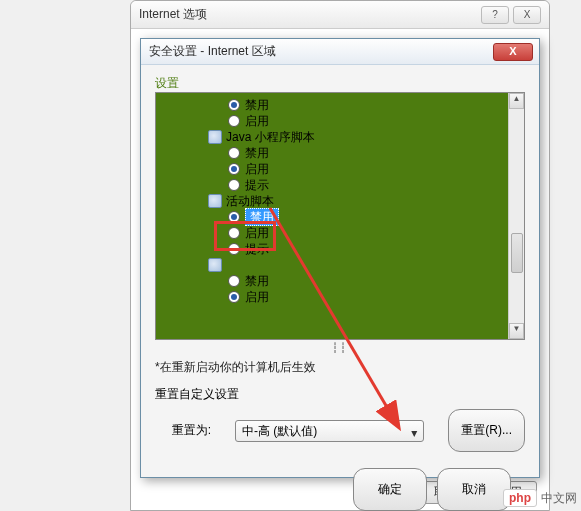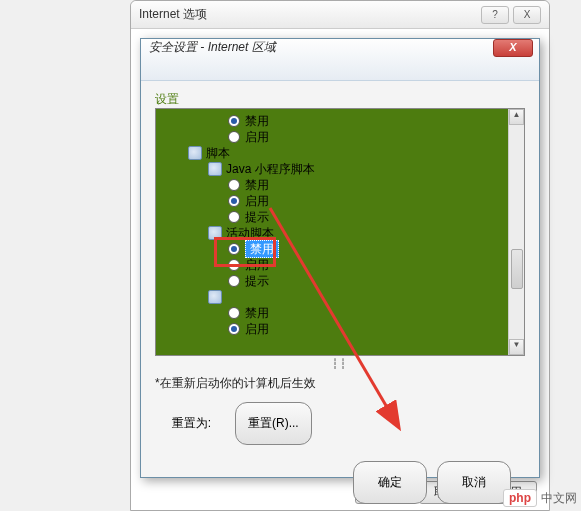--- a/index.html
+++ b/index.html
@@ -64,27 +64,26 @@
       position: absolute;
       left: 140px;
       top: 38px;
       width: 400px;
       height: 440px;
       background: #f4f4f4;
       border: 1px solid #6b8ea6;
       box-shadow: 3px 3px 10px rgba(0,0,0,0.35);
     }
     .titlebar {
-      height: 42px;
+      height: 26px;
       background: linear-gradient(#fefefe, #e6ecf3);
       border-bottom: 1px solid #c5d4e2;
       display: flex;
-      align-items: flex-start;
+      align-items: center;
       padding: 0 6px;
-      font-style: italic;
     }
     .titlebar-title { flex: 1; color: #2a2a2a; padding-left: 2px; }
     .close-btn {
       width: 40px; height: 18px;
       background: linear-gradient(#e37a73,#c8403a);
       border: 1px solid #9e2e29;
       border-radius: 3px;
       color: #fff;
       text-align: center;
       line-height: 15px;
@@ -282,24 +281,20 @@
     <div class="settings-list">
       <div class="tree">
         <div class="tree-row indent-3">
             <span class="radio checked"></span>
             <span>禁用</span>
           </div>
         <div class="tree-row indent-3">
             <span class="radio"></span>
             <span>启用</span>
           </div>
-        <div class="tree-row indent-1">
-            <span class="tree-icon script-icon"></span>
-            <span>脚本</span>
-          </div>
         <div class="tree-row indent-2">
             <span class="tree-icon script-icon"></span>
             <span>Java 小程序脚本</span>
           </div>
         <div class="tree-row indent-3">
             <span class="radio"></span>
             <span>禁用</span>
           </div>
         <div class="tree-row indent-3">
             <span class="radio checked"></span>
@@ -341,22 +336,24 @@
         <div class="scrollbar-btn up">▲</div>
         <div class="scrollbar-thumb"></div>
         <div class="scrollbar-btn down">▼</div>
       </div>
 
       <div class="highlight-box" style="left:58px; top:128px; width:62px; height:30px;"></div>
     </div>
 
     <div class="resize-grip">┇┇</div>
     <div class="note-line">*在重新启动你的计算机后生效</div>
+    <div class="reset-label">重置自定义设置</div>
     <div class="reset-row">
       <span class="reset-lbl">重置为:</span>
+      <div class="combo">中-高 (默认值)</div>
       <div class="dlg-btn">重置(R)...</div>
     </div>
     <div class="dlg-buttons">
       <div class="dlg-btn">确定</div>
       <div class="dlg-btn">取消</div>
     </div>
   </div>
 </div>
 
 <svg class="arrow-svg">

